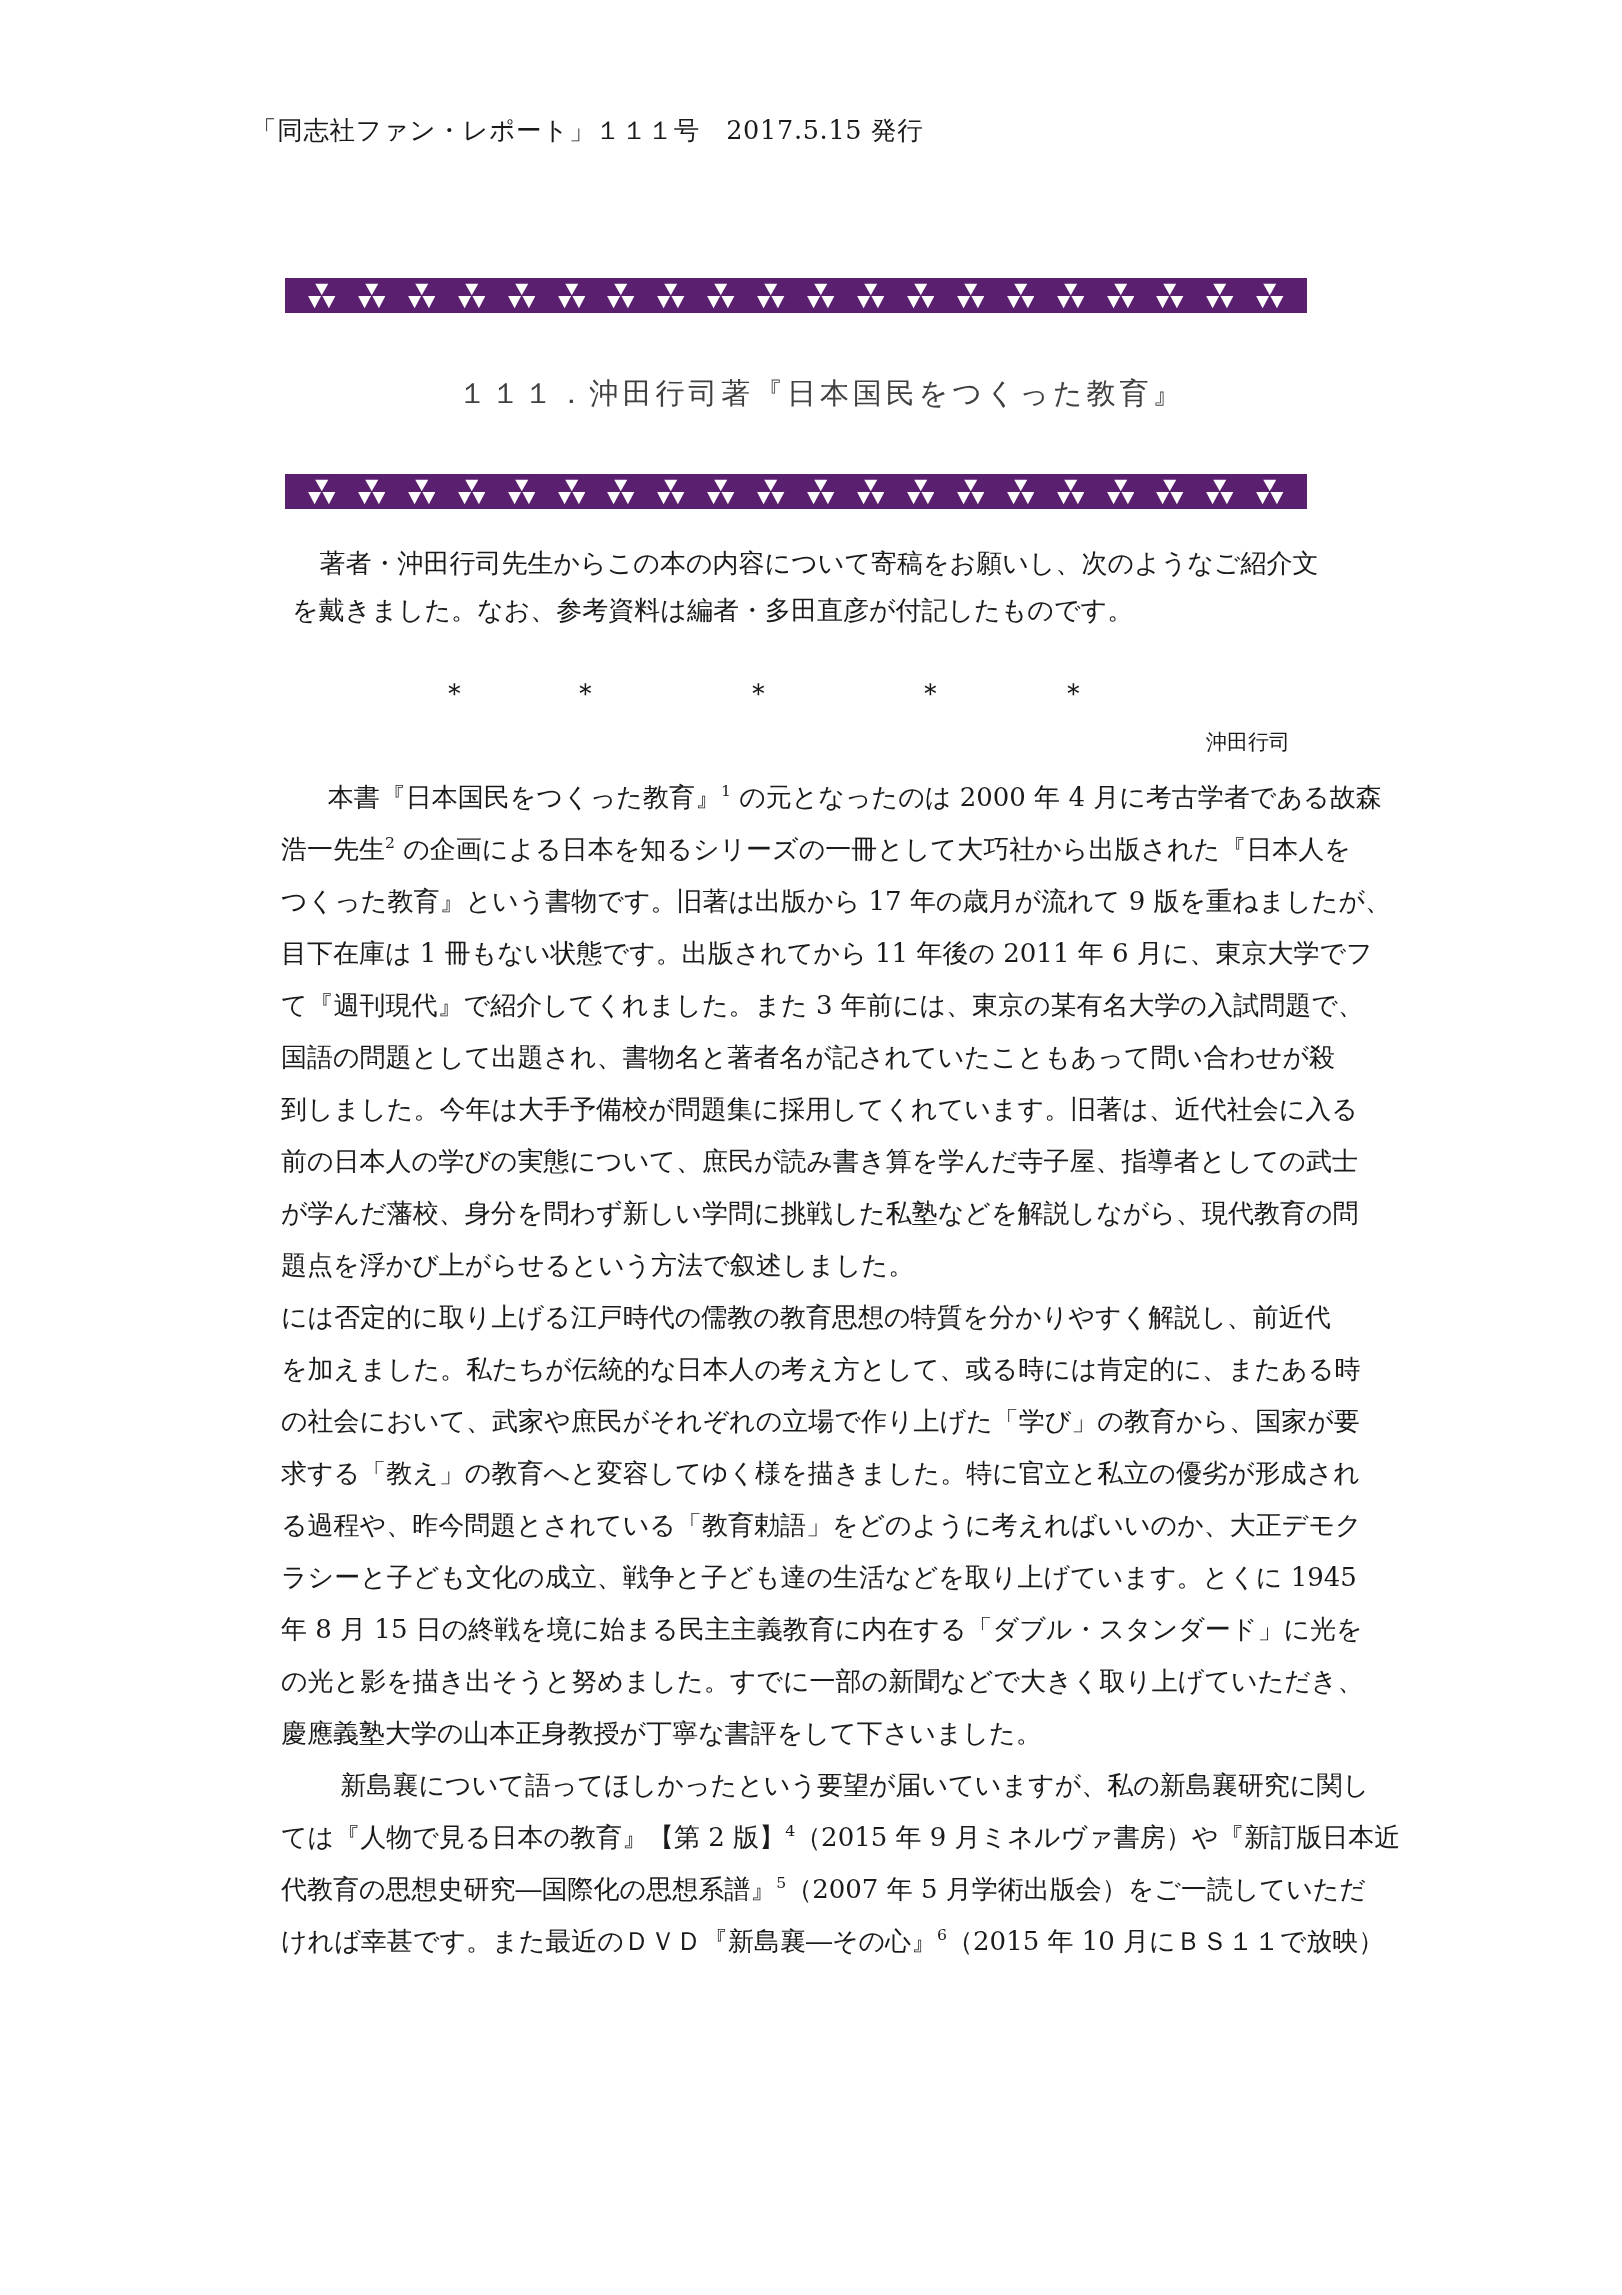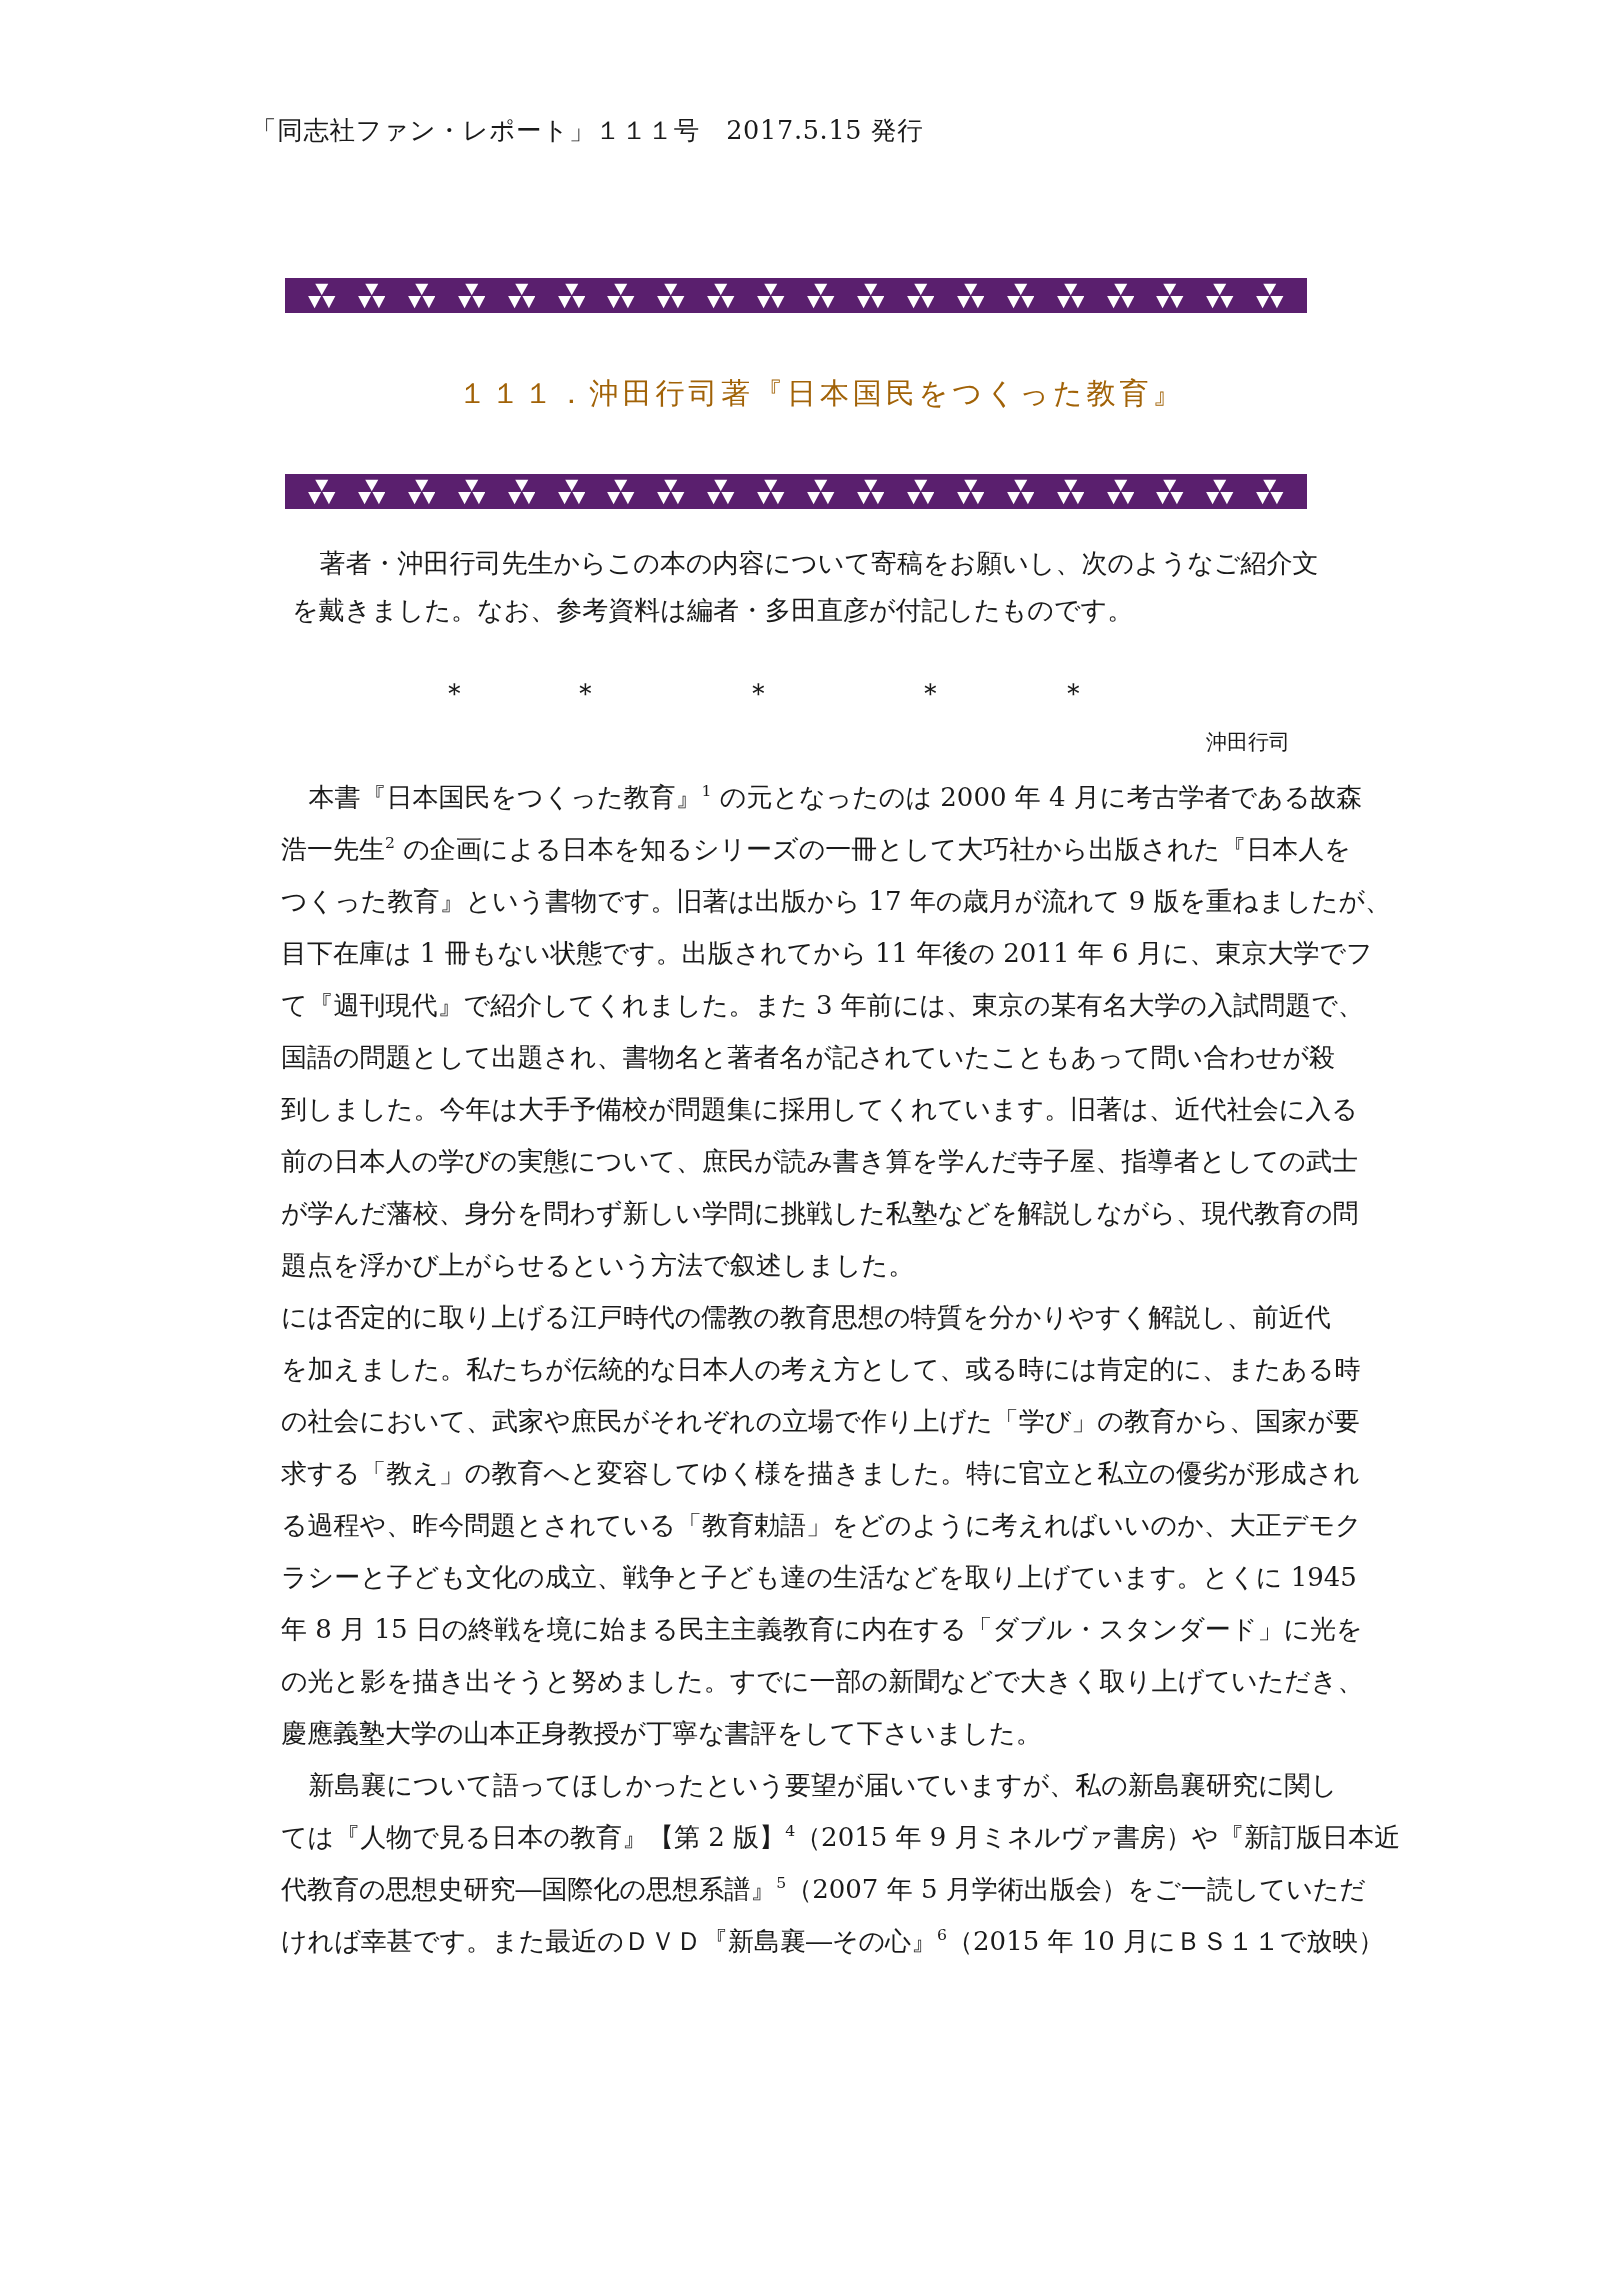--- a/index.html
+++ b/index.html
@@ -17,21 +17,21 @@
     background: #5a1f6e;
     display: flex; align-items: center; justify-content: space-around;
     padding: 0 11.8px; box-sizing: border-box;
   }
   .band.top { top: 278px; }
   .band.bottom { top: 474px; }
   .tri { width: 27.5px; height: 26px; display: block; }
   .title {
     position: absolute; left: 458px; top: 374px;
     font-family: "DejaVu Sans", "Liberation Sans", sans-serif;
-    font-size: 29px; letter-spacing: 3.9px; white-space: nowrap; color: #a16207;
+    font-size: 29px; letter-spacing: 3.9px; white-space: nowrap; color: #404040;
   }
   .intro {
     position: absolute; left: 292px; top: 540px; width: 1112px;
     font-size: 26px; line-height: 47px;
   }
   .intro .l1 { padding-left: 27.5px; white-space: nowrap; }
   .intro .l2 { white-space: nowrap; }
   .stars {
     position: absolute; top: 674px; left: 0; width: 100%; height: 39px;
     font-size: 29px;
@@ -39,21 +39,21 @@
   .star { position: absolute; }
   .byline {
     position: absolute; left: 1206px; top: 728px;
     font-size: 21px; white-space: nowrap;
   }
   .body {
     position: absolute; left: 281px; top: 771px; width: 1120px;
     font-size: 26px; line-height: 52px;
   }
   .body .line { white-space: nowrap; height: 52px; overflow: visible; }
-  .body .indent { padding-left: 27.5px; }
+  .body .indent { padding-left: 27.5px; text-align: center; }
   sup { font-size: 15.7px; vertical-align: 10.5px; line-height: 0; }
 </style>
 </head>
 <body>
 
 <div class="header-line">「同志社ファン・レポート」１１１号　2017.5.15 発行</div>
 
 <div class="band top" id="band-top" style="background: rgb(90, 31, 110);">
     <svg viewBox="0 0 42 40" class="tri">
       <polygon points="11,1 31,1 21,19" fill="#ffffff"></polygon>

